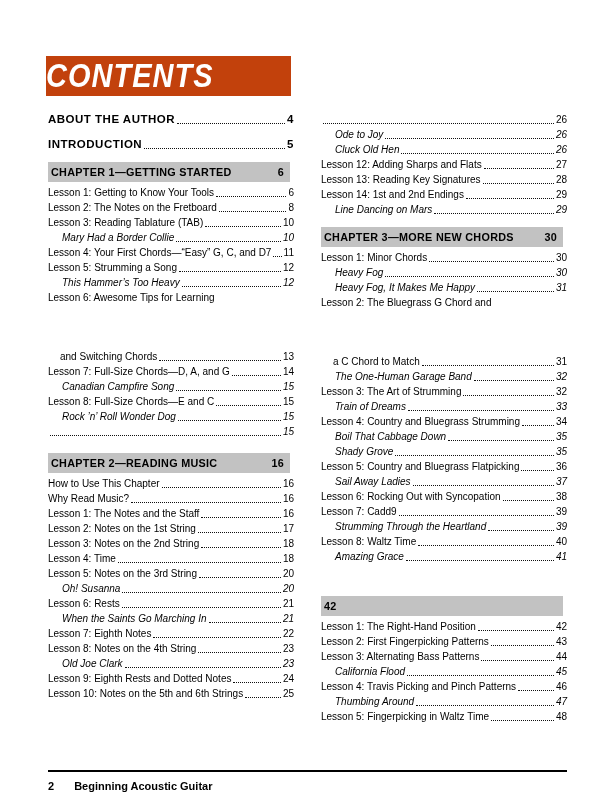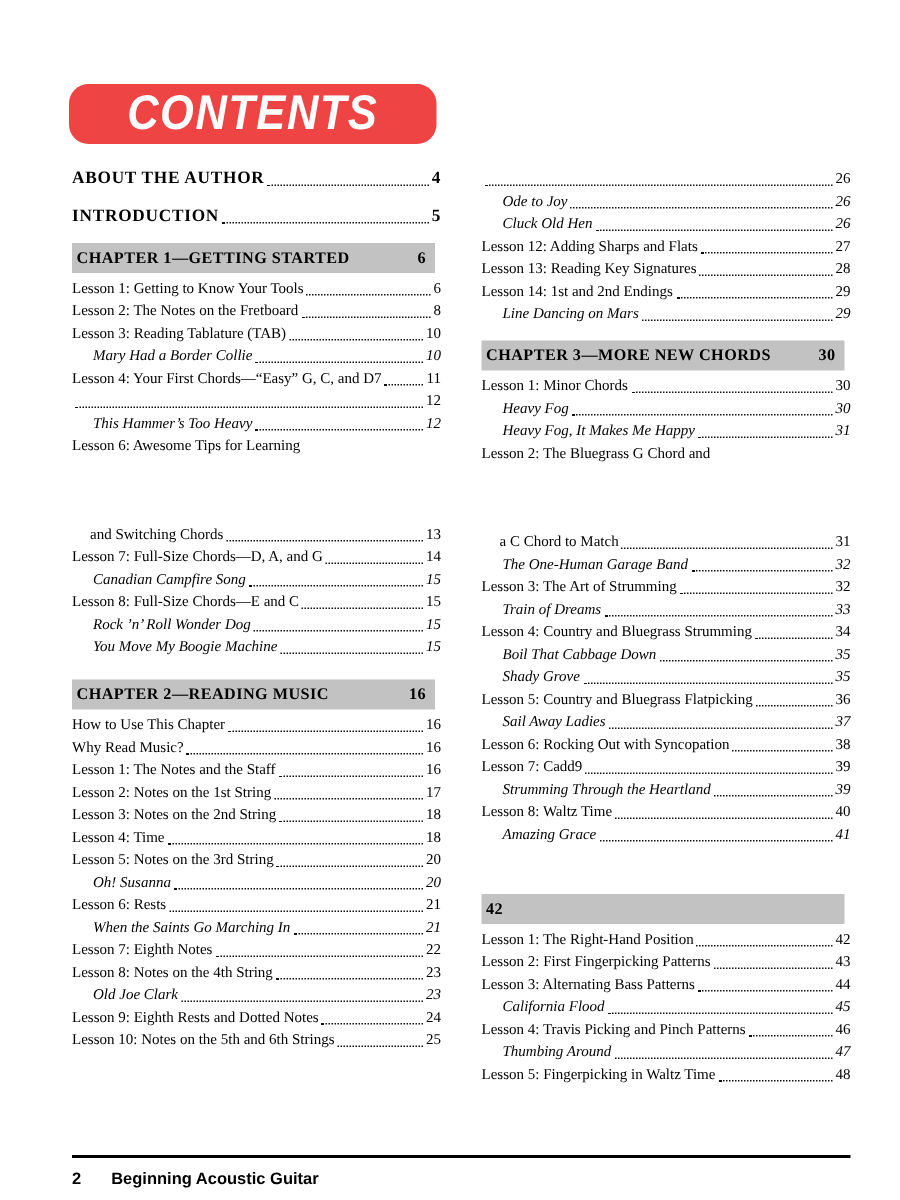--- a/index.html
+++ b/index.html
@@ -8,36 +8,36 @@
     font-family:"Liberation Sans", sans-serif;
     color:#000;
     position:relative;
     overflow:hidden;
   }
   .page { position:relative; width:600px; height:800px; background:#fff; }
 
   .title-banner {
     position:absolute; left:46px; top:56px;
     width:245px; height:40px;
-    background:#ef4444;
-    display:flex; align-items:center; justify-content:center;border-radius:13px;
+    background:#c2410c;
+    display:flex; align-items:center; 
   }
   .title-text {
     color:#fff;
     font-weight:bold; font-style:italic;
     font-size:29px; letter-spacing:1px;
     transform:scale(1,1.12);
     white-space:nowrap;
   }
 
   .columns {
     position:absolute; left:48px; top:112px; right:33px;
     display:flex; gap:27px;
   }
-  .col { flex:1 1 0; min-width:0;font-family:Liberation Serif, serif; }
+  .col { flex:1 1 0; min-width:0; }
 
   .row {
     display:flex; align-items:flex-end;
     font-size:10px; line-height:15px;
   }
   .label { white-space:nowrap; }
   .dots {
     flex:1 1 auto; min-width:4px;
     border-bottom:1.4px dotted #111;
     margin:0 2px 3px 2px;
@@ -114,20 +114,21 @@
           <span class="label">Mary Had a Border Collie</span>
           <span class="dots"></span>
           <span class="page-num">10</span>
         </div>
         <div class="row lesson-row">
           <span class="label">Lesson 4: Your First Chords—“Easy” G, C, and D7</span>
           <span class="dots"></span>
           <span class="page-num">11</span>
         </div>
         <div class="row lesson-row">
+          <span class="label">Lesson 5: Strumming a Song</span>
           <span class="dots"></span>
           <span class="page-num">12</span>
         </div>
         <div class="row song-row">
           <span class="label">This Hammer’s Too Heavy</span>
           <span class="dots"></span>
           <span class="page-num">12</span>
         </div>
         <div class="row lesson-row">
           <span class="label">Lesson 6: Awesome Tips for Learning</span>
@@ -151,21 +152,20 @@
           <span class="label">Lesson 8: Full-Size Chords—E and C</span>
           <span class="dots"></span>
           <span class="page-num">15</span>
         </div>
         <div class="row song-row">
           <span class="label">Rock ’n’ Roll Wonder Dog</span>
           <span class="dots"></span>
           <span class="page-num">15</span>
         </div>
         <div class="row song-row">
-          <span class="label">You Move My Boogie Machine</span>
           <span class="dots"></span>
           <span class="page-num">15</span>
         </div>
         <div style="height: 12px;"></div>
         <div class="row chapter-row">
           <span class="label">CHAPTER 2—READING MUSIC</span>
           <span class="page-num">16</span>
         </div>
         <div class="row lesson-row">
           <span class="label">How to Use This Chapter</span>

